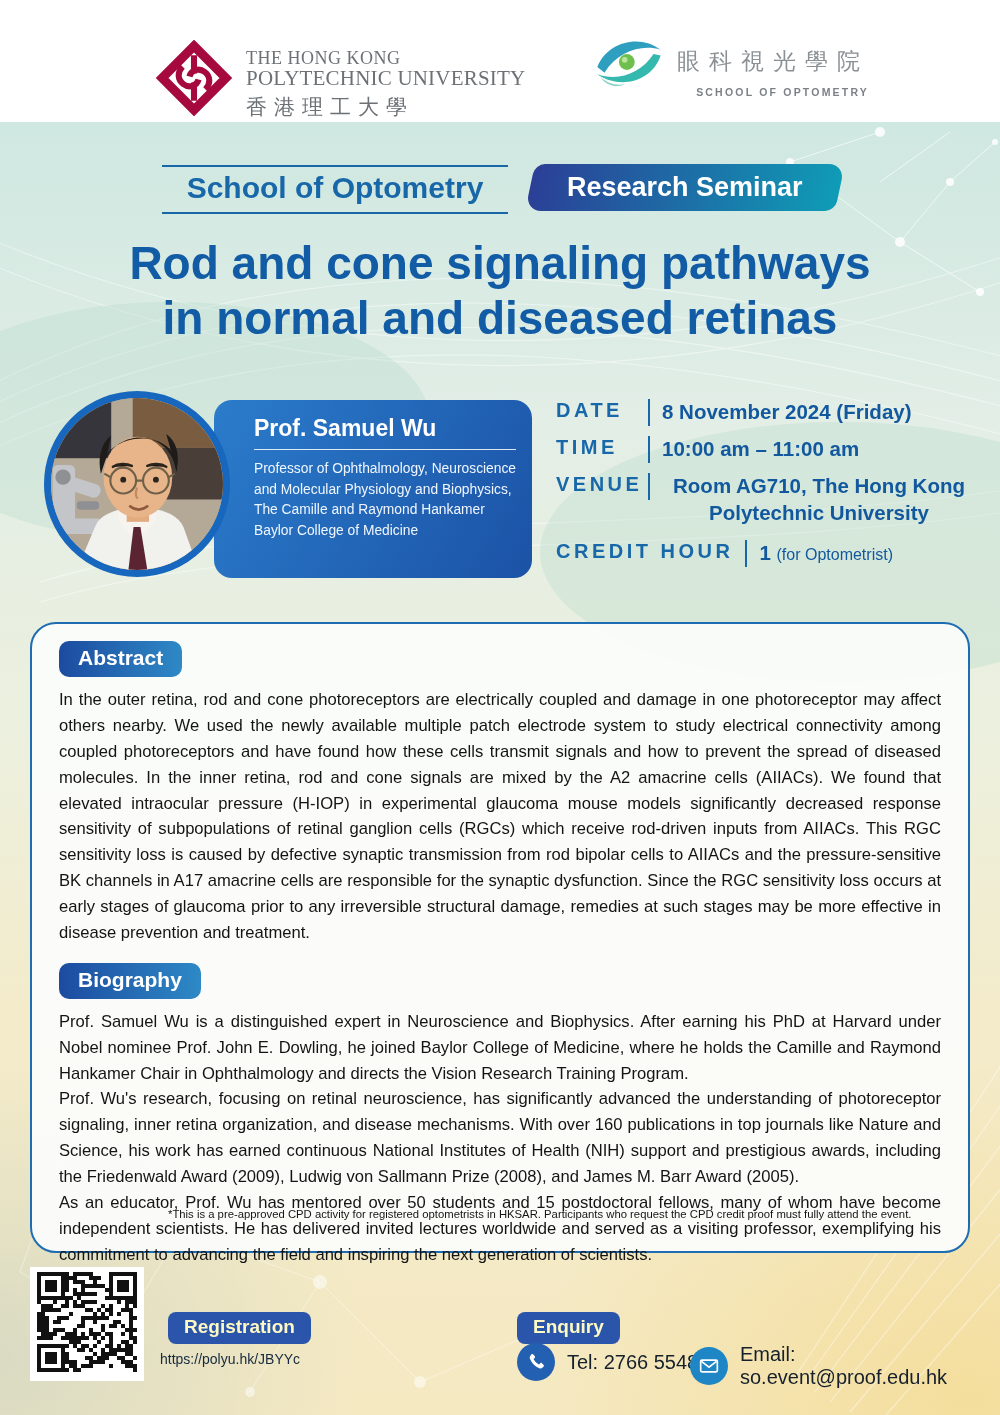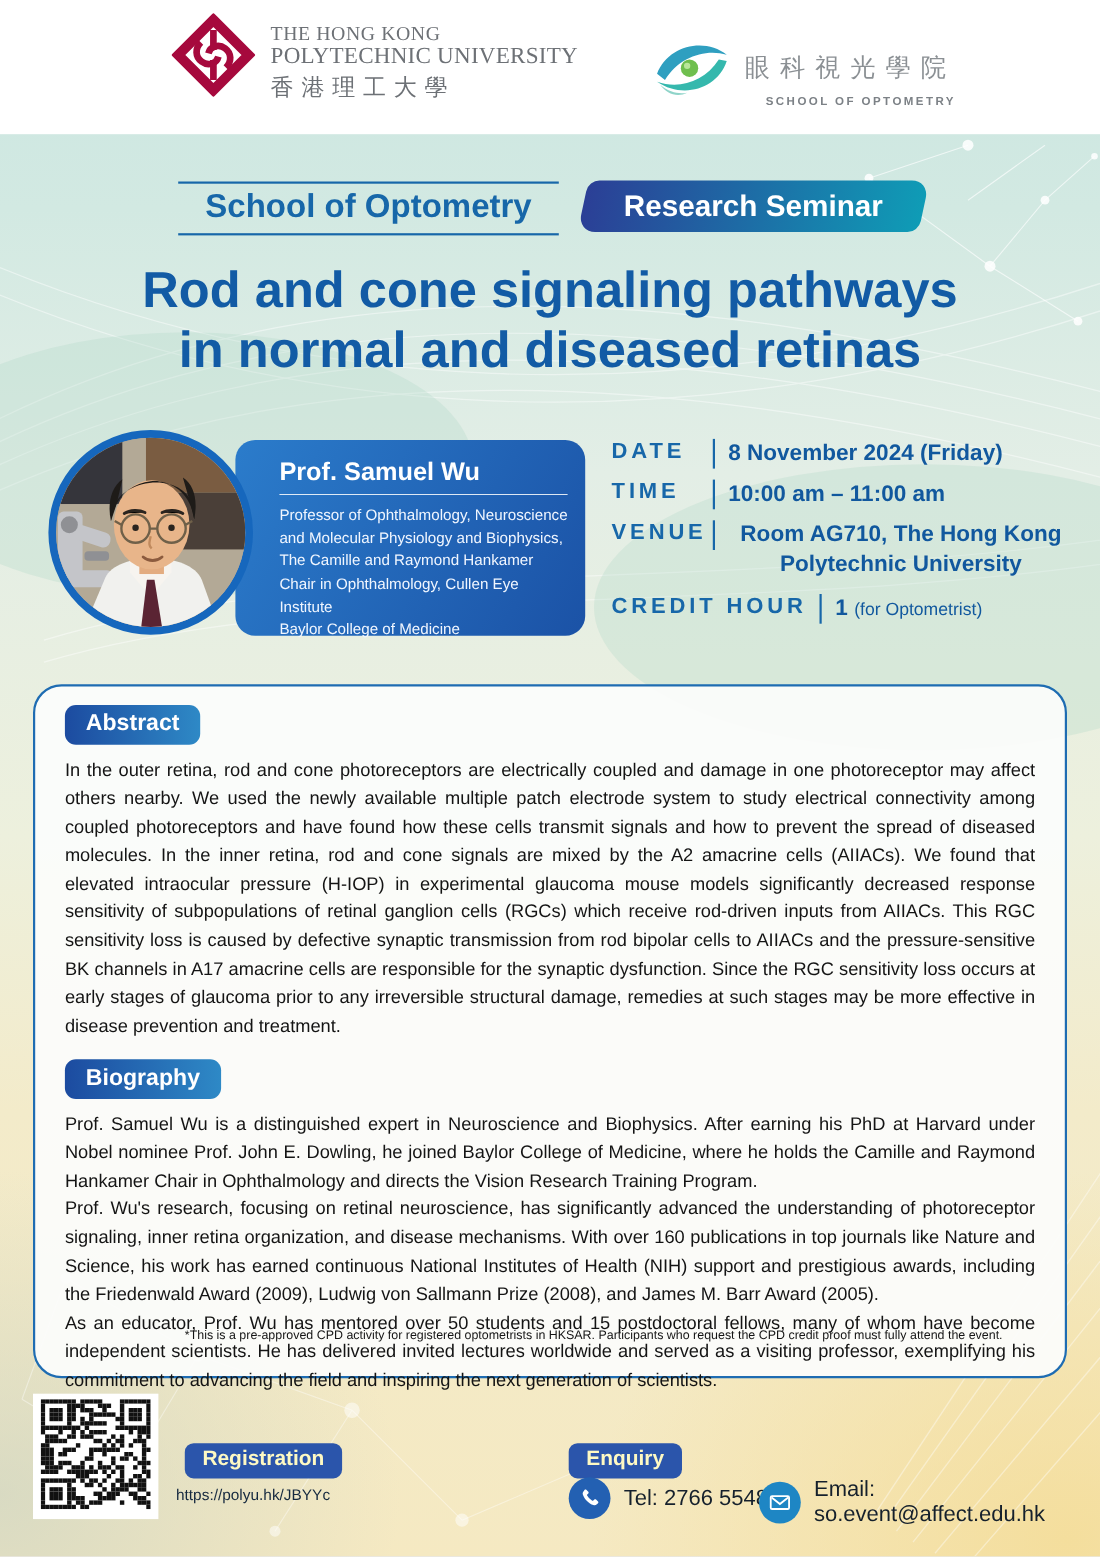--- a/index.html
+++ b/index.html
@@ -6,21 +6,21 @@
   .poster{
     position:relative;width:1000px;height:1415px;margin:0 auto;
     font-family:"Liberation Sans",sans-serif;overflow:hidden;
     background:
       radial-gradient(620px 480px at 97% 99%, rgba(244,220,150,.85), rgba(244,220,150,0) 70%),
       radial-gradient(520px 420px at 0% 96%, rgba(205,212,194,.7), rgba(205,212,194,0) 70%),
       linear-gradient(to bottom,#cbe6e1 0px,#d2e9e2 190px,#e3eee6 430px,#edf0dd 760px,#f3ebca 1010px,#f5e9c2 1415px);
   }
   
   .top-strip{position:absolute;left:0;top:0;width:1000px;height:122px;background:#ffffff;}
-  .polyu-logo{position:absolute;left:156px;top:12px;display:flex;gap:14px;justify-content:center;}
+  .polyu-logo{position:absolute;left:156px;top:40px;display:flex;gap:14px;justify-content:center;}
   .polyu-text{font-family:"Liberation Serif",serif;color:#6d7176;line-height:1.04;padding-top:9px;}
   .polyu-en1{font-size:18px;letter-spacing:.5px;}
   .polyu-en2{font-size:21px;letter-spacing:.2px;}
   .polyu-cn{font-size:21px;letter-spacing:7px;margin-top:7px;font-family:"Liberation Serif",serif;}
   .opt-logo{position:absolute;left:593px;top:32px;display:flex;gap:12px;}
   .opt-text{color:#8b9094;padding-top:14px;}
   .opt-cn{font-size:23px;letter-spacing:9px;font-family:"Liberation Serif",serif;}
   .opt-en{font-size:10.5px;font-weight:bold;letter-spacing:2.2px;color:#7c8186;text-align:right;margin-top:9px;}
   
   .school-band{
@@ -245,21 +245,20 @@
     </svg>
   </div>
 
   <div class="speaker-card">
     <div class="speaker-name">Prof. Samuel Wu</div>
     <hr class="speaker-rule">
     <div class="speaker-affil">
       <span>Professor of Ophthalmology, Neuroscience</span>
       <span>and Molecular Physiology and Biophysics,</span>
       <span>The Camille and Raymond Hankamer</span>
-      <span>Chair in Ophthalmology, Cullen Eye Institute</span>
       <span>Baylor College of Medicine</span>
     </div>
   </div>
 
   <div class="details">
     <div class="drow">
       <span class="dlabel">DATE</span>
       <span class="dbar"></span>
       <span class="dvalue">8 November 2024 (Friday)</span>
     </div>
@@ -644,16 +643,16 @@
 
   <div class="contact email">
     <span class="cicon mail">
       <svg width="20" height="20" viewBox="0 0 24 24">
           <g fill="none" stroke="#ffffff" stroke-width="2">
             <rect x="2" y="5" width="20" height="14" rx="1.5"></rect>
             <path d="M3 6.5 L12 13.5 L21 6.5"></path>
           </g>
         </svg>
     </span>
-    <span>Email: so.event@affect.edu.hk</span>
+    <span>Email: so.event@proof.edu.hk</span>
   </div>
 
 </div>
 
 </body></html>

